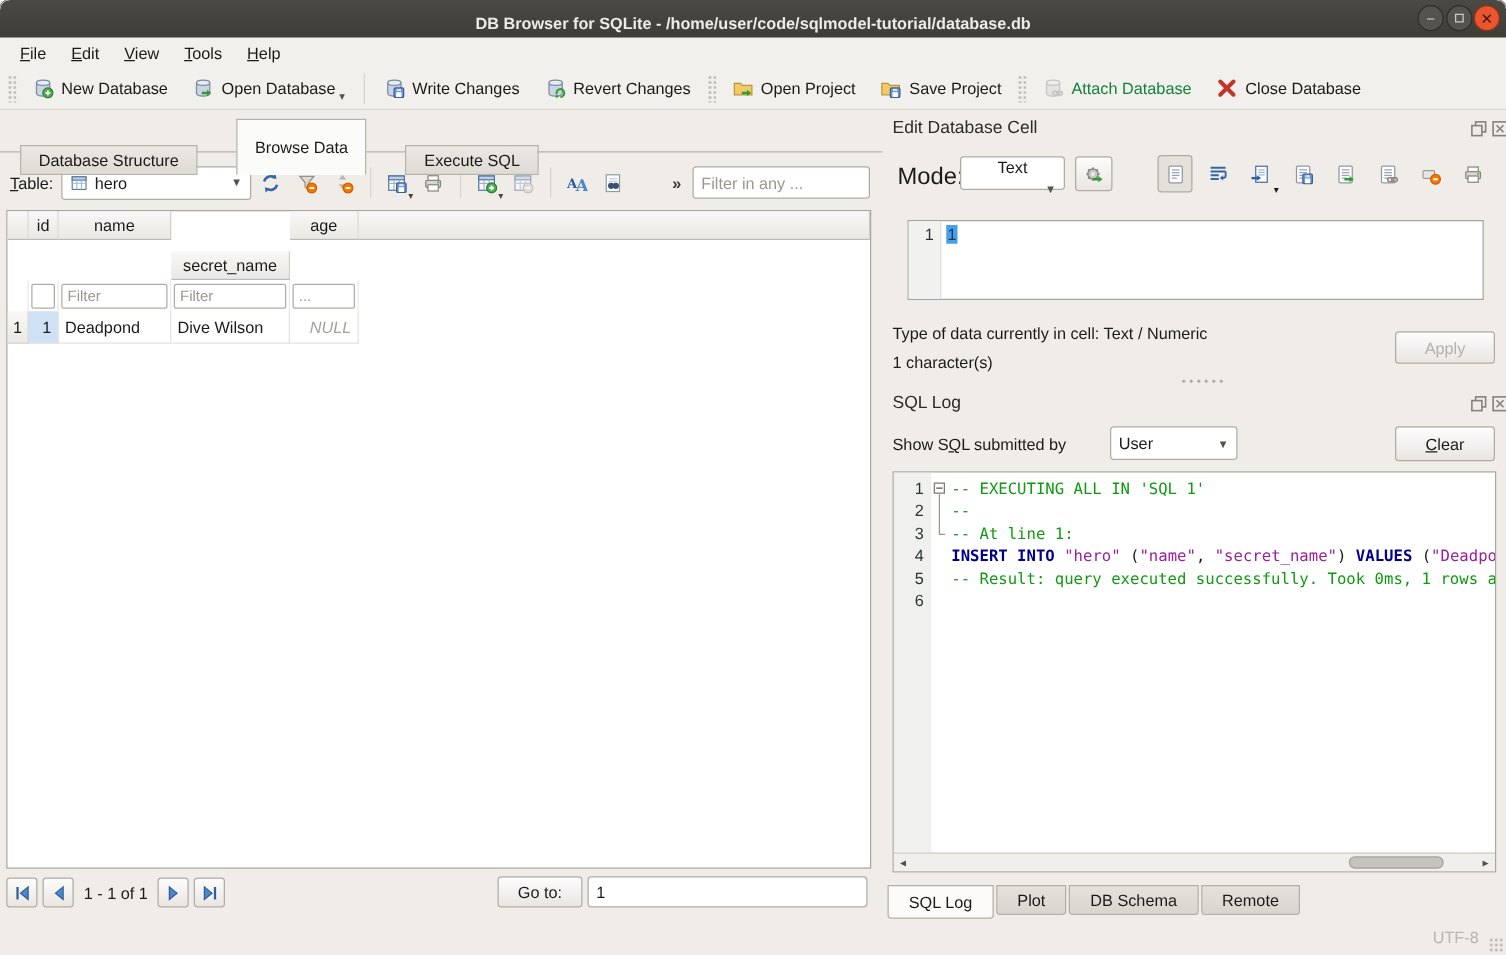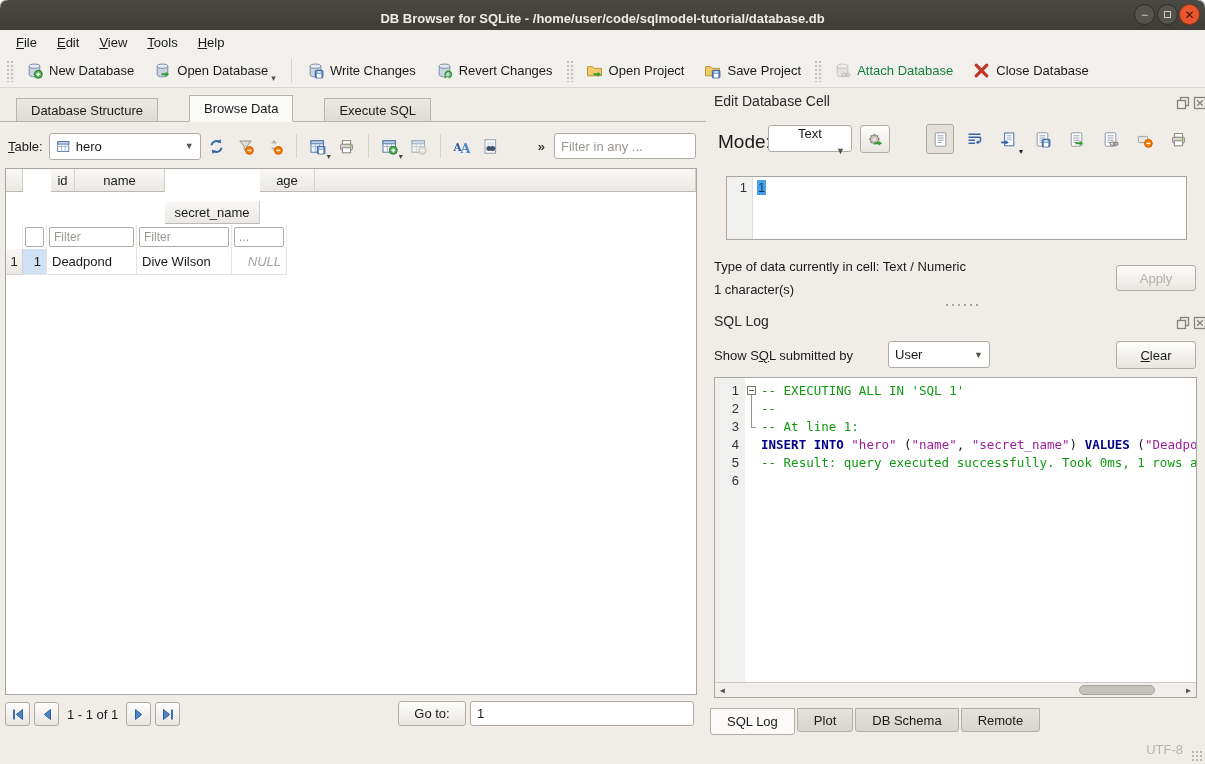--- a/index.html
+++ b/index.html
@@ -35,21 +35,21 @@
   .tb-btn.disabled svg { opacity:.42; filter:grayscale(1); }
   .tb-sep { width:1px; height:24px; background:#d6d2cc; margin:0 5px; }
   .tb-handle { width:7px; height:22px; margin:0 3px;
     background-image:radial-gradient(circle,#c3bfb8 1px,transparent 1.3px);
     background-size:4px 4px; }
   .dd-arrow { font-size:9px; color:#55524c; align-self:flex-end; margin:0 0 2px -3px; }
   
   #tabbar { position:absolute; left:16px; top:95px; display:flex; align-items:flex-end; z-index:2;gap:32px; }
   .tab { padding:0 14px; height:24px; display:flex; align-items:center;
     background:linear-gradient(#ece9e4,#dedad4); border:1px solid #b6b2ac; margin-right:-1px; }
-  .tab.active { background:#fbfbfa; height:27px; border-bottom:1px solid #fbfbfa;text-align:center; }
+  .tab.active { background:#fbfbfa; height:45px; border-bottom:1px solid #fbfbfa;text-align:center; }
   #tabline { position:absolute; left:0; top:121px; width:706px; height:1px; background:#b6b2ac; }
   
   #browse-toolbar { position:absolute; left:0; top:129px; width:706px; height:34px;
     display:flex; align-items:center; padding:0 10px 0 8px; gap:3px; }
   .combo { background:#fff; border:1px solid #b0aca5; border-radius:3px; height:27px;
     display:flex; align-items:center; padding:0 6px; gap:5px; }
   .combo .dd { margin-left:auto; font-size:9px; color:#55524c; }
   .ico-btn { width:26px; height:27px; display:flex; align-items:center; justify-content:center;
     position:relative; border-radius:3px; }
   .ico-btn .dd-sub { position:absolute; right:0px; bottom:-1px; font-size:8px; color:#4a4742; }
@@ -381,21 +381,21 @@
           </span>
         </div>
       </div>
     <span id="overflow-chevron">»</span>
     <input class="text-input" style="width: 142px;" placeholder="Filter in any ...">
   </div>
 
   <div id="grid">
     <div class="g-row" id="grid-header">
         <div class="gh-cell" style="width: 17px;"></div>
-        <div class="gh-cell" style="width: 24px; margin-left: 28px;">id</div>
+        <div class="gh-cell" style="width: 24px;">id</div>
         <div class="gh-cell" style="width: 90px;">name</div>
         <div class="gh-cell" style="width: 95px; margin-top: 32px;">secret_name</div>
         <div class="gh-cell" style="width: 55px;">age</div>
         <div class="gh-cell" style="flex: 1 1 0%;"></div>
       </div>
     <div class="g-row" id="grid-filters">
         <div class="gf-cell" style="width: 17px;"></div>
         <div class="gf-cell" style="width: 24px;">
           <input placeholder="" style="">
         </div>

